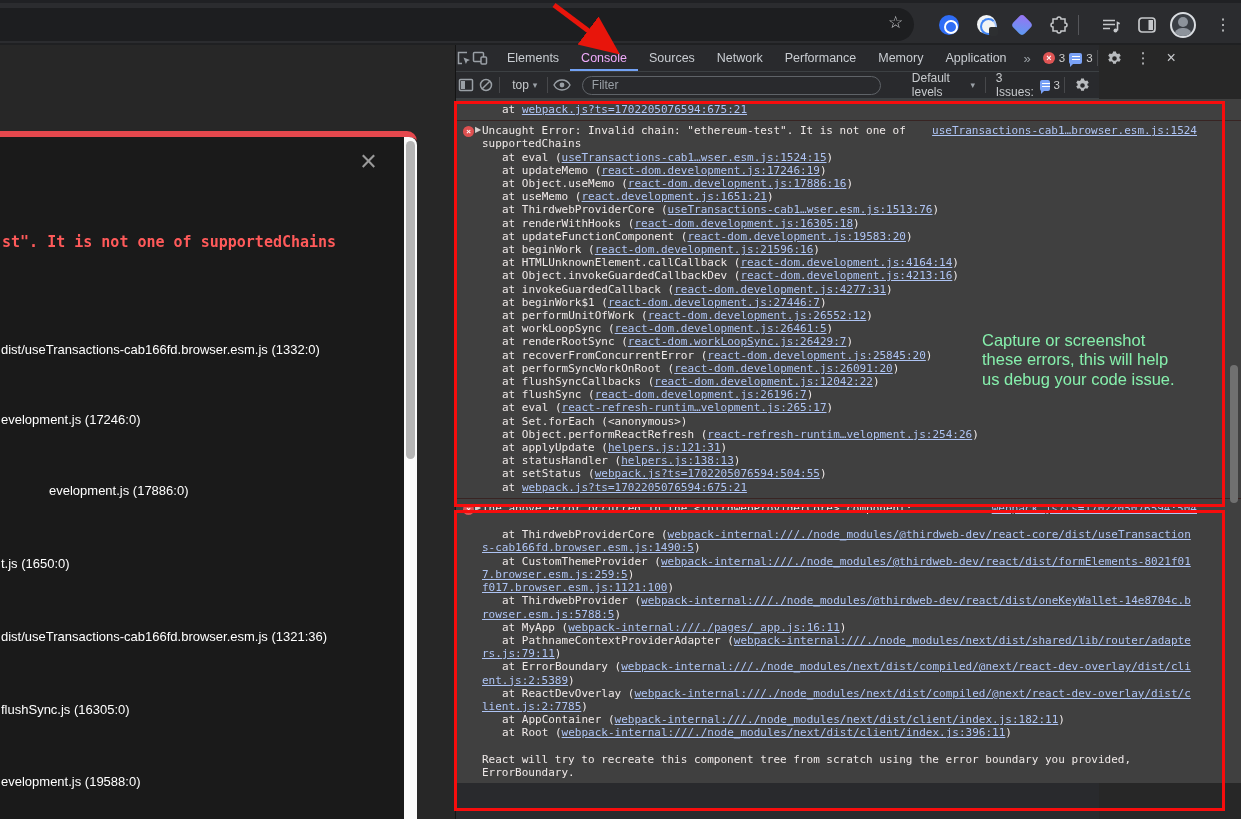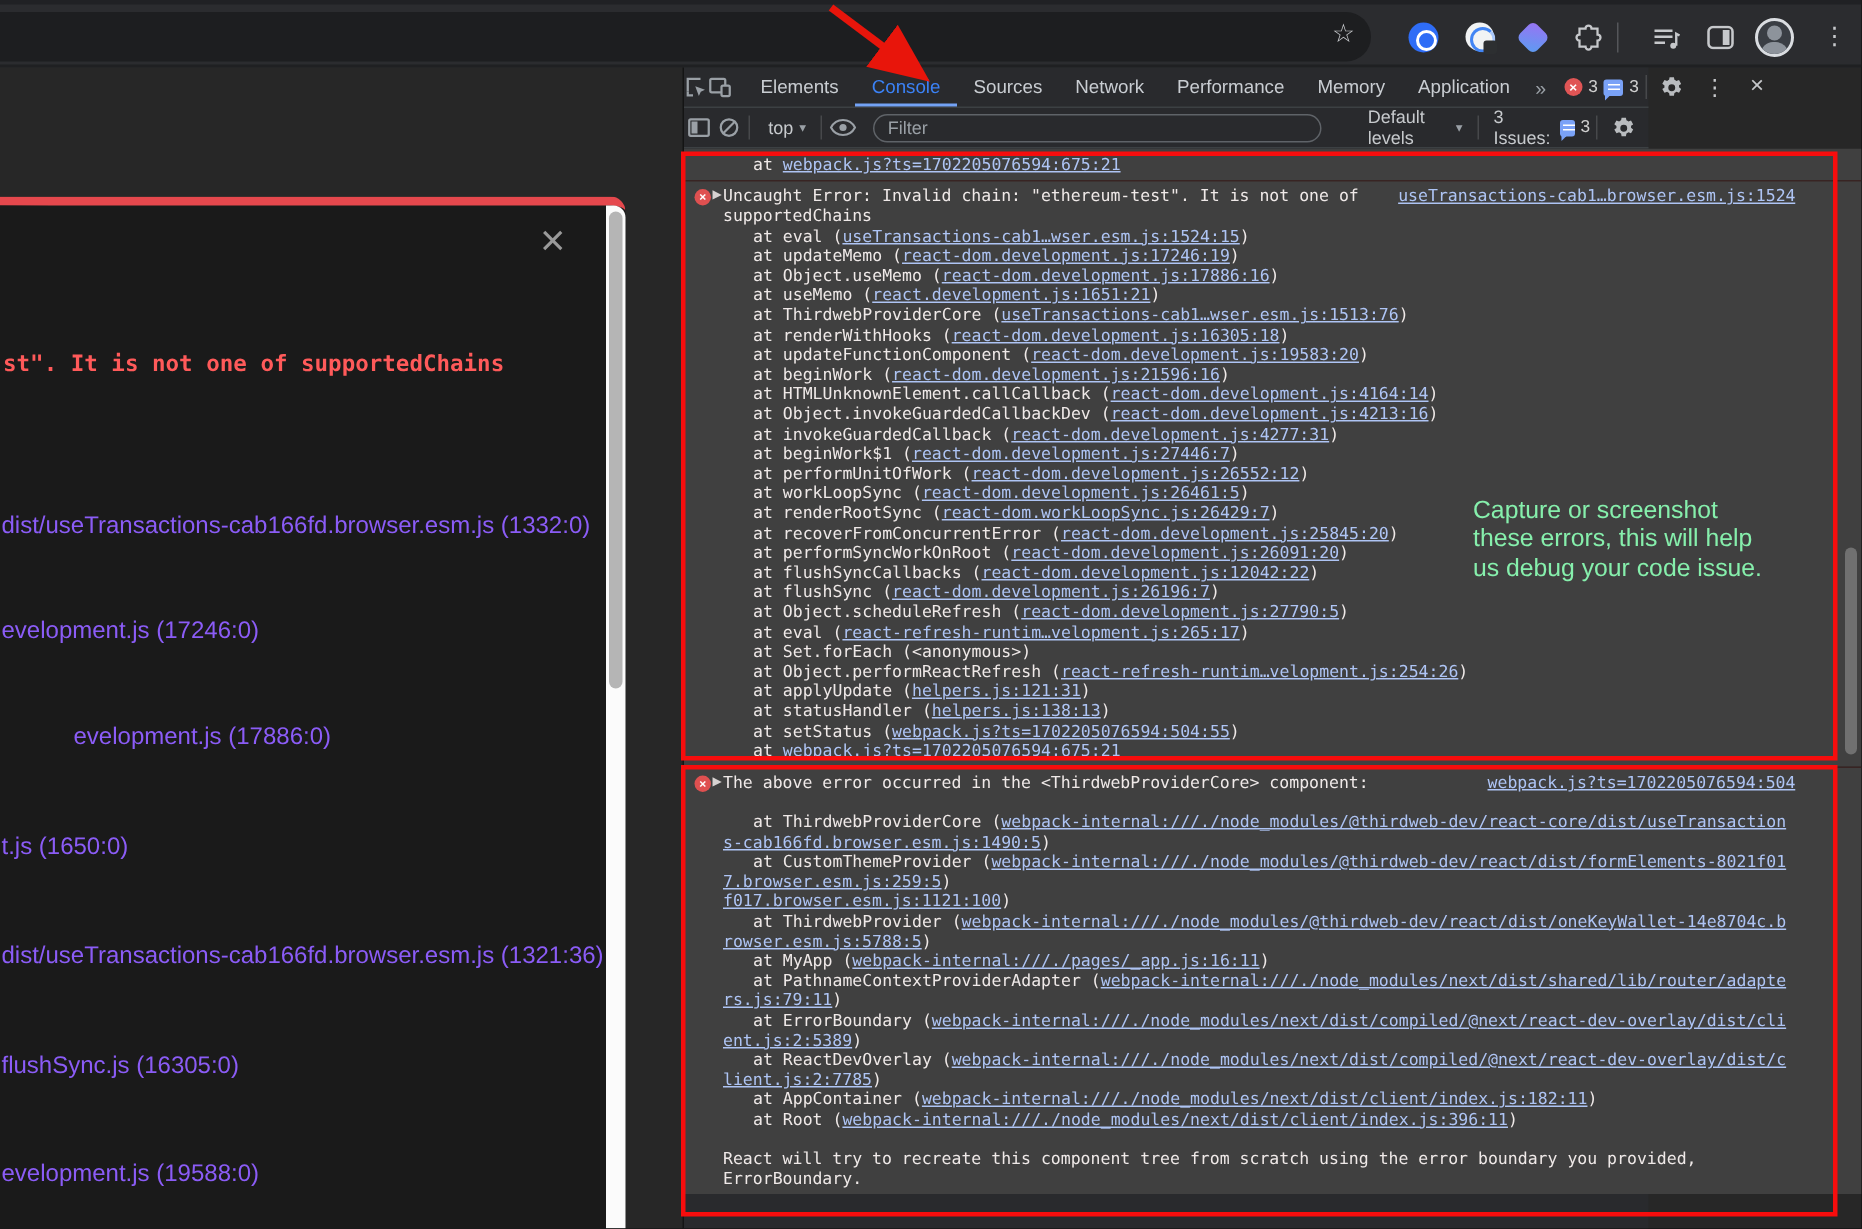--- a/index.html
+++ b/index.html
@@ -38,31 +38,31 @@
   
   .page-backdrop { position:absolute; left:0; top:45px; width:455px; height:774px; background:#272727; }
   .overlay-dialog { position:absolute; left:0; top:131px; width:417px; height:688px;
     background:#1a1a1a; border-top:6px solid #e5484d; border-top-right-radius:10px; }
   .ov-track { position:absolute; right:0; top:0; width:13px; height:682px; background:#fbfbfb;
     border-top-right-radius:8px; }
   .ov-thumb { position:absolute; right:2px; top:4px; width:9px; height:318px; background:#b5b5b5; border-radius:5px; }
   .ov-close { position:absolute; left:360px; top:8px; font-size:29px; font-weight:400; color:#9a9a9a; }
   .ov-err { position:absolute; left:2px; top:96px; font-family:"DejaVu Sans Mono",monospace;
     font-weight:bold; font-size:15px; color:#ff5a5a; white-space:pre; }
-  .ov-frame { position:absolute; left:1px; font-size:16px; color:#8b5cf6; white-space:pre; }
+  .ov-frame { position:absolute; left:1px; font-size:13px; color:#ffffff; white-space:pre; }
 
   
   .devtools { position:absolute; left:455px; top:45px; width:644px; height:774px;
     background:#292a2d; border-left:1px solid #141414; }
   .dt-row { display:flex; align-items:center; height:27px; border-bottom:1px solid #3c4043;
     color:#c9cdd2; font-size:12px; }
   .dt-btn { width:26px; height:26px; display:flex; align-items:center; justify-content:center; }
   .dt-sep { width:1px; height:16px; background:#47484b; margin:0 4px; }
   .dt-tab { padding:0 11px; height:26px; line-height:26px; color:#c9cdd2; font-size:12.5px; }
-  .dt-tab.active { color:#3b82f6; border-bottom:2px solid #73a2f5; }
+  .dt-tab.active { color:#f0abfc; border-bottom:2px solid #73a2f5; }
   .chev { color:#9aa0a6; font-size:13px; padding:0 6px; }
   .badges { display:flex; align-items:center; gap:4px; margin-left:6px; }
   .errdot { width:12px; height:12px; border-radius:50%; background:#e05555; color:#fff;
     font-size:9px; font-weight:bold; text-align:center; line-height:12px; }
   .bubble { width:13px; height:11px; background:#7aa2f7; border-radius:2px; position:relative; }
   .bubble::before { content:""; position:absolute; left:2.5px; top:3px; width:8px; height:1.5px;
     background:#fff; box-shadow:0 3px 0 #fff; }
   .bubble::after { content:""; position:absolute; left:1px; bottom:-3px;
     border:3px solid transparent; border-top-color:#7aa2f7; border-left-color:#7aa2f7; }
   .cnt { color:#cfcfcf; font-size:11.5px; }
@@ -311,23 +311,20 @@
             <div class="cline ind">
               <span class="csegs"><span>at performSyncWorkOnRoot (</span><span class="clink">react-dom.development.js:26091:20</span><span>)</span></span>
             </div>
             <div class="cline ind">
               <span class="csegs"><span>at flushSyncCallbacks (</span><span class="clink">react-dom.development.js:12042:22</span><span>)</span></span>
             </div>
             <div class="cline ind">
               <span class="csegs"><span>at flushSync (</span><span class="clink">react-dom.development.js:26196:7</span><span>)</span></span>
             </div>
             <div class="cline ind">
-              <span class="csegs"><span>at Object.scheduleRefresh (</span><span class="clink">react-dom.development.js:27790:5</span><span>)</span></span>
-            </div>
-            <div class="cline ind">
               <span class="csegs"><span>at eval (</span><span class="clink">react-refresh-runtim…velopment.js:265:17</span><span>)</span></span>
             </div>
             <div class="cline ind">
               <span class="csegs"><span>at Set.forEach (&lt;anonymous&gt;)</span></span>
             </div>
             <div class="cline ind">
               <span class="csegs"><span>at Object.performReactRefresh (</span><span class="clink">react-refresh-runtim…velopment.js:254:26</span><span>)</span></span>
             </div>
             <div class="cline ind">
               <span class="csegs"><span>at applyUpdate (</span><span class="clink">helpers.js:121:31</span><span>)</span></span>

